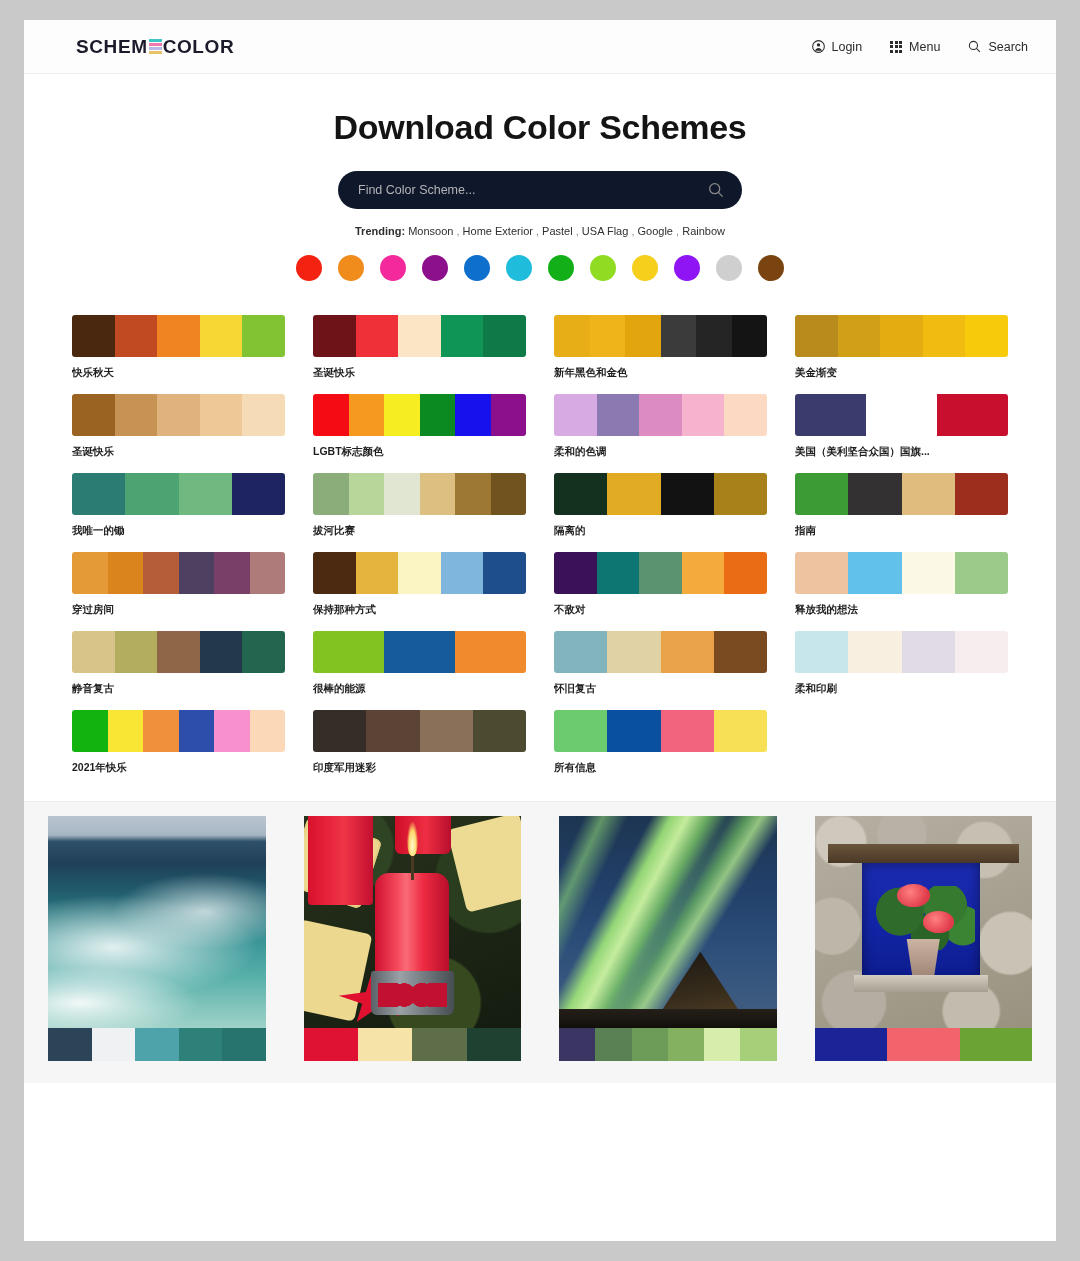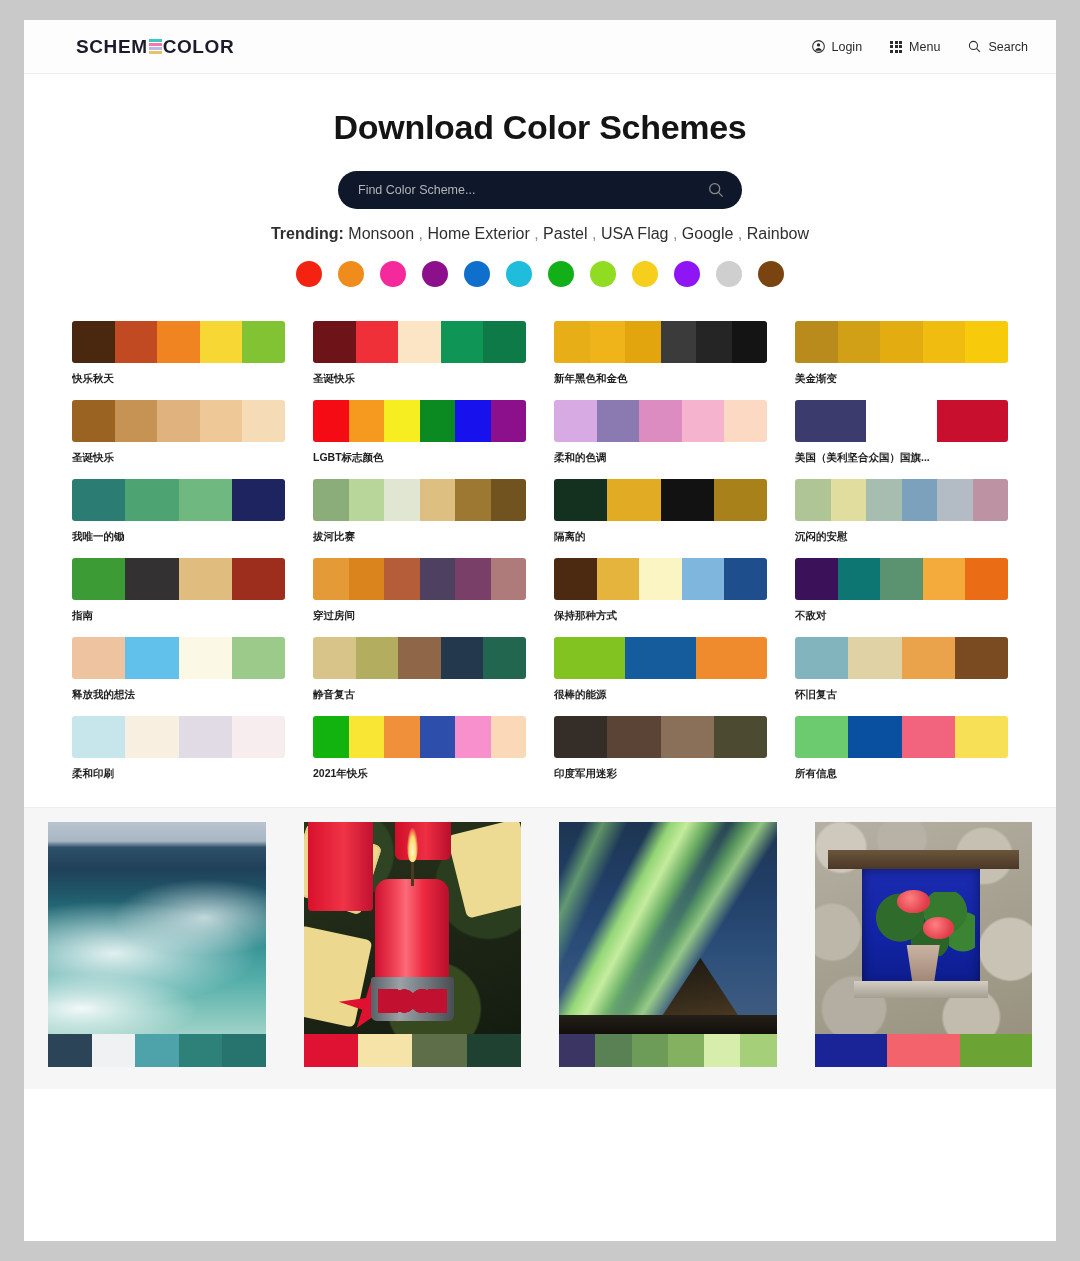--- a/index.html
+++ b/index.html
@@ -64,21 +64,21 @@
     display: flex; align-items: center;
     padding: 0 18px 0 20px;
   }
   .search-wrap input {
     flex: 1; border: none; background: transparent; outline: none;
     font-size: 12.5px; color: #777;
     font-family: "Liberation Sans", sans-serif;
   }
   .search-wrap input::placeholder { color: #b4b4b8; }
   .trending {
-    margin-top: 16px; font-size: 16px; color: #2f2f2f;
+    margin-top: 16px; font-size: 11px; color: #2f2f2f;
   }
   .trending b { font-weight: bold; }
   .trending a { color: #2f2f2f; text-decoration: none; cursor: pointer; }
   .sep { color: #8d8d8d; }
 
   .circles {
     margin: 18px auto 0; display: flex; justify-content: center; gap: 16px;
   }
   .circle { width: 26px; height: 26px; border-radius: 50%; cursor: pointer; }
 
@@ -452,31 +452,20 @@
         <div class="pal-strip">
           <span style="background: rgb(20, 48, 31);"></span>
           <span style="background: rgb(225, 171, 36);"></span>
           <span style="background: rgb(18, 18, 18);"></span>
           <span style="background: rgb(168, 129, 27);"></span>
         </div>
         <div class="pal-name">隔离的</div>
       </div>
       <div class="pal-card">
         <div class="pal-strip">
-          <span style="background: rgb(176, 197, 150);"></span>
-          <span style="background: rgb(224, 221, 158);"></span>
-          <span style="background: rgb(167, 189, 176);"></span>
-          <span style="background: rgb(123, 161, 188);"></span>
-          <span style="background: rgb(179, 188, 196);"></span>
-          <span style="background: rgb(189, 147, 164);"></span>
-        </div>
-        <div class="pal-name">沉闷的安慰</div>
-      </div>
-      <div class="pal-card">
-        <div class="pal-strip">
           <span style="background: rgb(61, 155, 54);"></span>
           <span style="background: rgb(52, 49, 50);"></span>
           <span style="background: rgb(224, 189, 127);"></span>
           <span style="background: rgb(157, 45, 29);"></span>
         </div>
         <div class="pal-name">指南</div>
       </div>
       <div class="pal-card">
         <div class="pal-strip">
           <span style="background: rgb(228, 154, 54);"></span>

